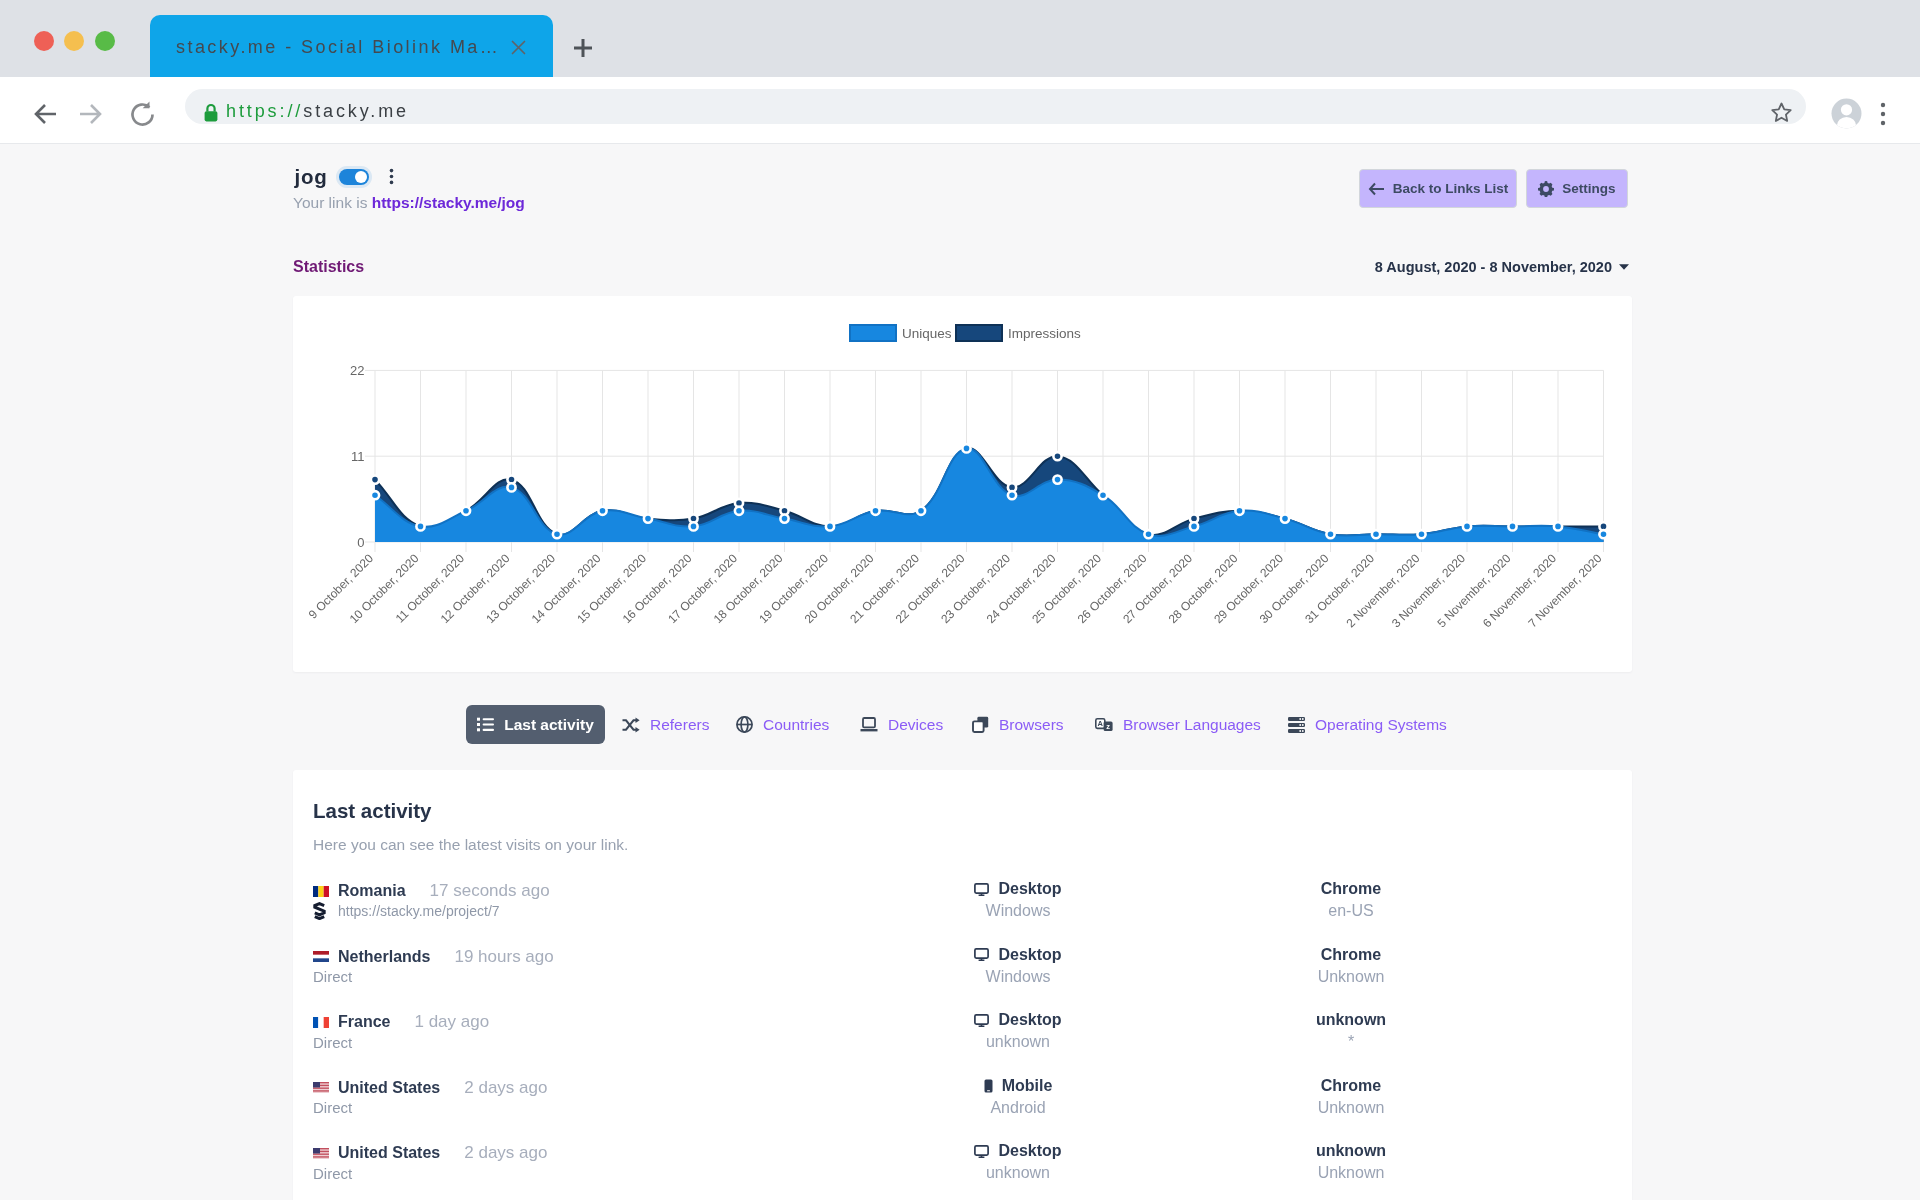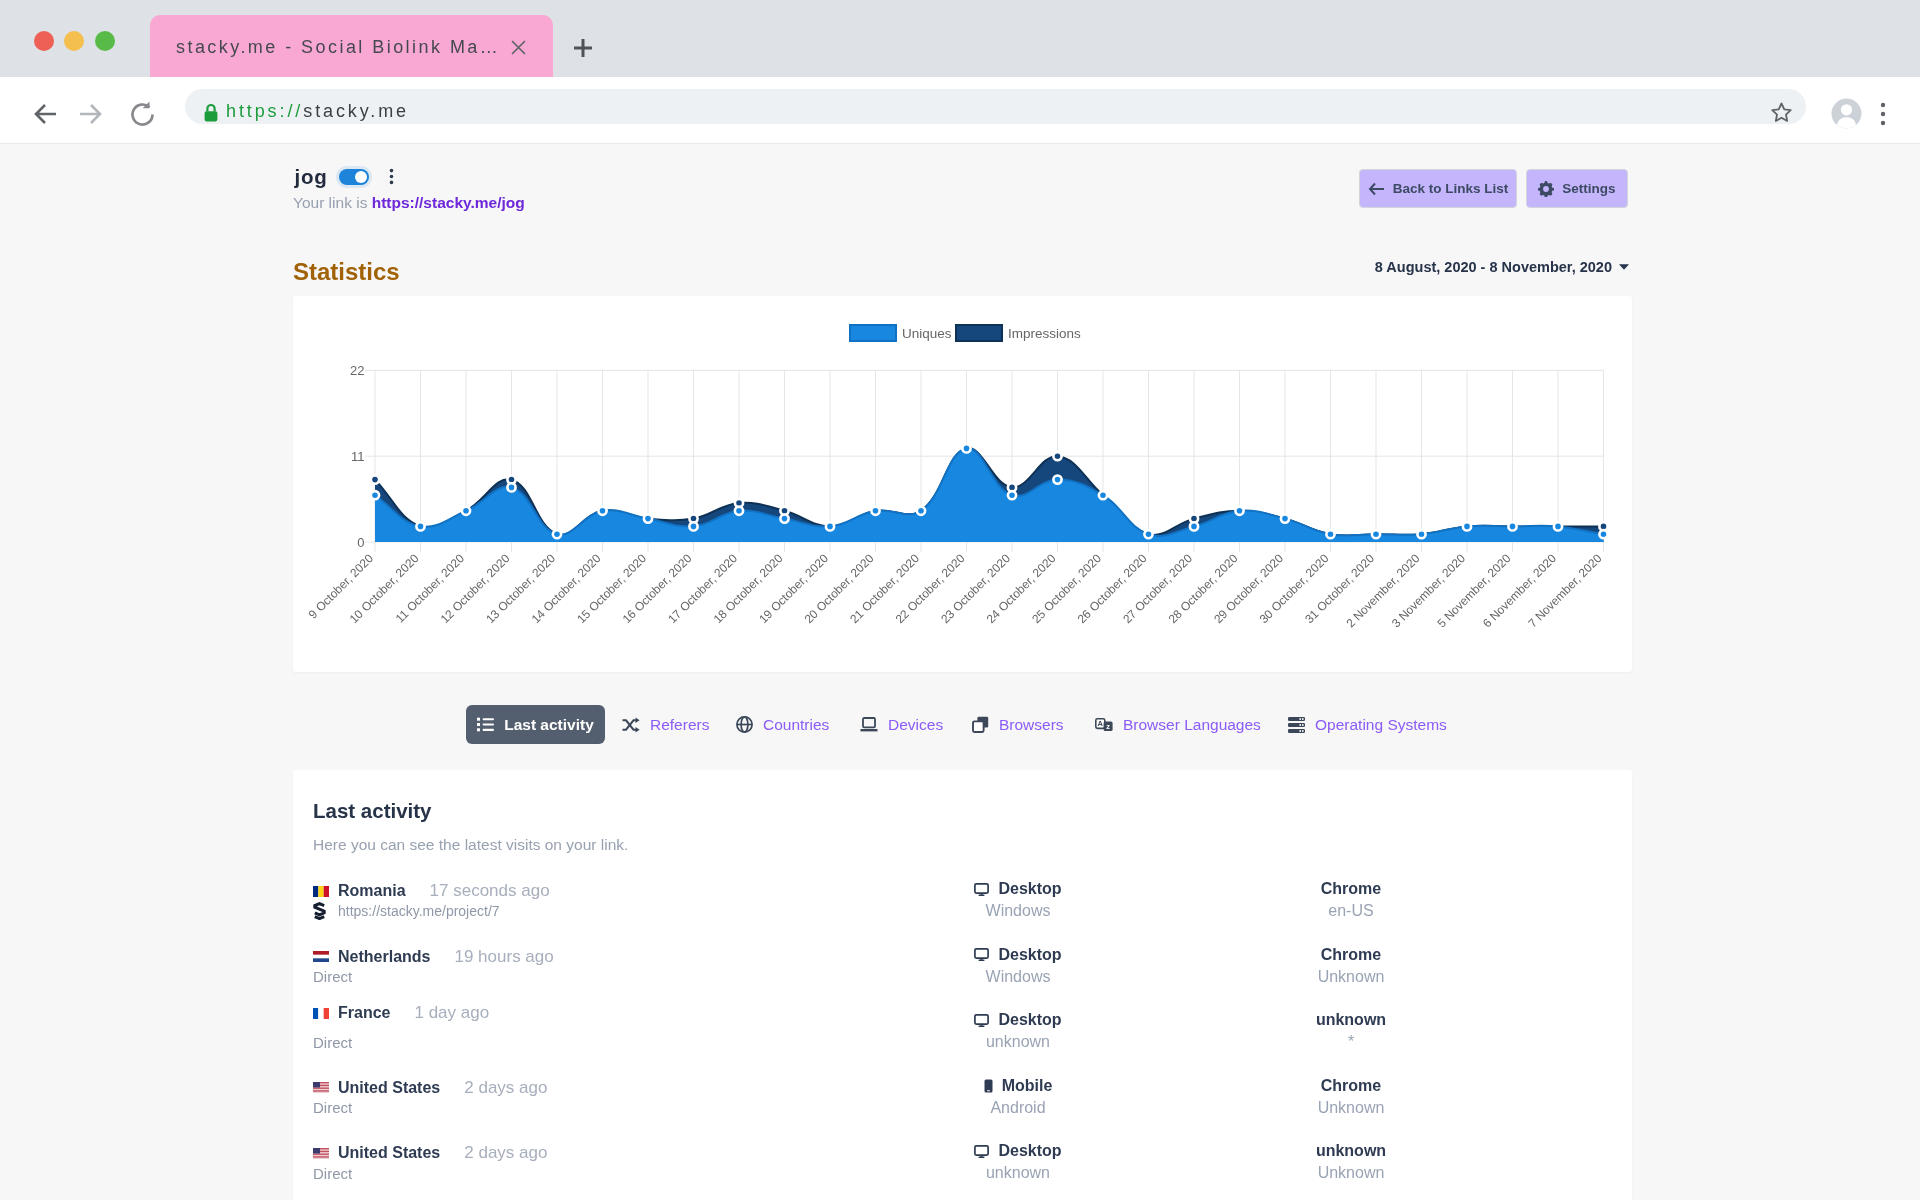--- a/index.html
+++ b/index.html
@@ -2,32 +2,32 @@
 <html><head>
 <meta charset="utf-8">
 <style>
   * { margin:0; padding:0; box-sizing:border-box; }
   html,body { width:1920px; height:1200px; overflow:hidden; font-family:"Liberation Sans", sans-serif; }
   body { background:#f7f7f8; position:relative; }
   .abs { position:absolute; }
   
   #topbar { left:0; top:0; width:1920px; height:77px; background:#dee1e6; }
   .tl { border-radius:50%; width:20px; height:20px; top:31px; }
-  #tab { left:150px; top:15px; width:403px; height:62px; background:#f9a8d4; border-radius:10px 10px 0 0; }
+  #tab { left:150px; top:15px; width:403px; height:62px; background:#0ea5e9; border-radius:10px 10px 0 0; }
   #tabtitle { left:26px; top:22px; font-size:18px; color:#45494f; letter-spacing:2.45px; }
   #toolbar { left:0; top:77px; width:1920px; height:66px; background:#fff; box-shadow:0 1px 0 #e7e9ec; }
   #urlbar { left:185px; top:12px; width:1621px; height:35px; background:#eef1f4; border-radius:25px; }
   #urltext { left:41px; top:12px; font-size:18px; letter-spacing:2.9px; color:#3b4045; }
   #urltext .green { color:#1d9c3c; }
   h1.jog { left:294.5px; top:165px; font-size:20.5px; font-weight:700; letter-spacing:0.8px; color:#222b3d; }
   .yourlink { left:293px; top:194px; font-size:15.5px; color:#97a0af; }
   .yourlink b { color:#6d28d9; font-weight:700;text-align:center; }
   .btn { border:1px solid #d2d6db; border-radius:4px; background:#c4b5fd; height:39px; top:169px;
          font-size:13.5px; font-weight:700; color:#3d4a63; display:flex; align-items:center; justify-content:center; gap:8px;}
-  .stat-h { left:293px; top:258px; font-size:24px; font-weight:700; color:#a16207; }
+  .stat-h { left:293px; top:258px; font-size:16px; font-weight:700; color:#701a75; }
   .daterange { top:259px; right:308px; font-size:14.5px; font-weight:700; color:#273349; }
   #statcard { left:293px; top:296px; width:1339px; height:376px; background:#fff; border-radius:3px; box-shadow:0 1px 2px rgba(60,64,82,0.05); }
   #tabsrow { left:0px; top:705px; width:1920px; height:39px; }
   .tabbtn { left:466px; top:0px; width:139px; height:39px; background:#535e6f; border-radius:6px; color:#fff;
             font-size:15.5px; font-weight:600; display:flex; align-items:center; justify-content:center; gap:10px;}
   .tabitem { top:0; height:39px; display:flex; align-items:center; gap:10px; font-size:15.5px; font-weight:500; color:#8b5cf6;justify-content:center; }
   #actcard { left:293px; top:770px; width:1339px; height:470px; background:#fff; border-radius:3px; box-shadow:0 1px 2px rgba(60,64,82,0.05); }
   .act-h { left:20px; top:29px; font-size:20.5px; font-weight:700; color:#273349; }
   .act-sub { left:20px; top:66px; font-size:15.5px; color:#98a1b0; }
   .row-line1 { display:flex; align-items:center; }
@@ -397,21 +397,21 @@
             </svg>
           </span>
           <span class="mid1">Desktop</span>
         </div>
     <div class="mid2 ctr" style="margin-top:4px;">Windows</div>
   </div>
   <div class="abs" style="left:978px;top:175.5px;width:160px;">
     <div class="mid1 ctr">Chrome</div>
     <div class="mid2 ctr" style="margin-top:4px;">Unknown</div>
   </div>
-  <div class="abs row-line1" style="left:20px;top:232px;height:22px;gap:9px;">
+  <div class="abs row-line1" style="left:20px;top:241px;height:22px;gap:9px;">
     <svg width="16" height="11" viewBox="0 0 16 11">
           <rect width="5.33" height="11" fill="#0052B4"></rect>
           <rect x="5.33" width="5.34" height="11" fill="#fff"></rect>
           <rect x="10.67" width="5.33" height="11" fill="#EF4135"></rect>
         </svg>
         <span class="cname">France</span>
         <span class="tago">1 day ago</span>
   </div>
   <div class="abs sub" style="left:20px;top:262px;height:20px;display:flex;align-items:center;">Direct</div>
   <div class="abs" style="left:645px;top:241px;width:160px;">

